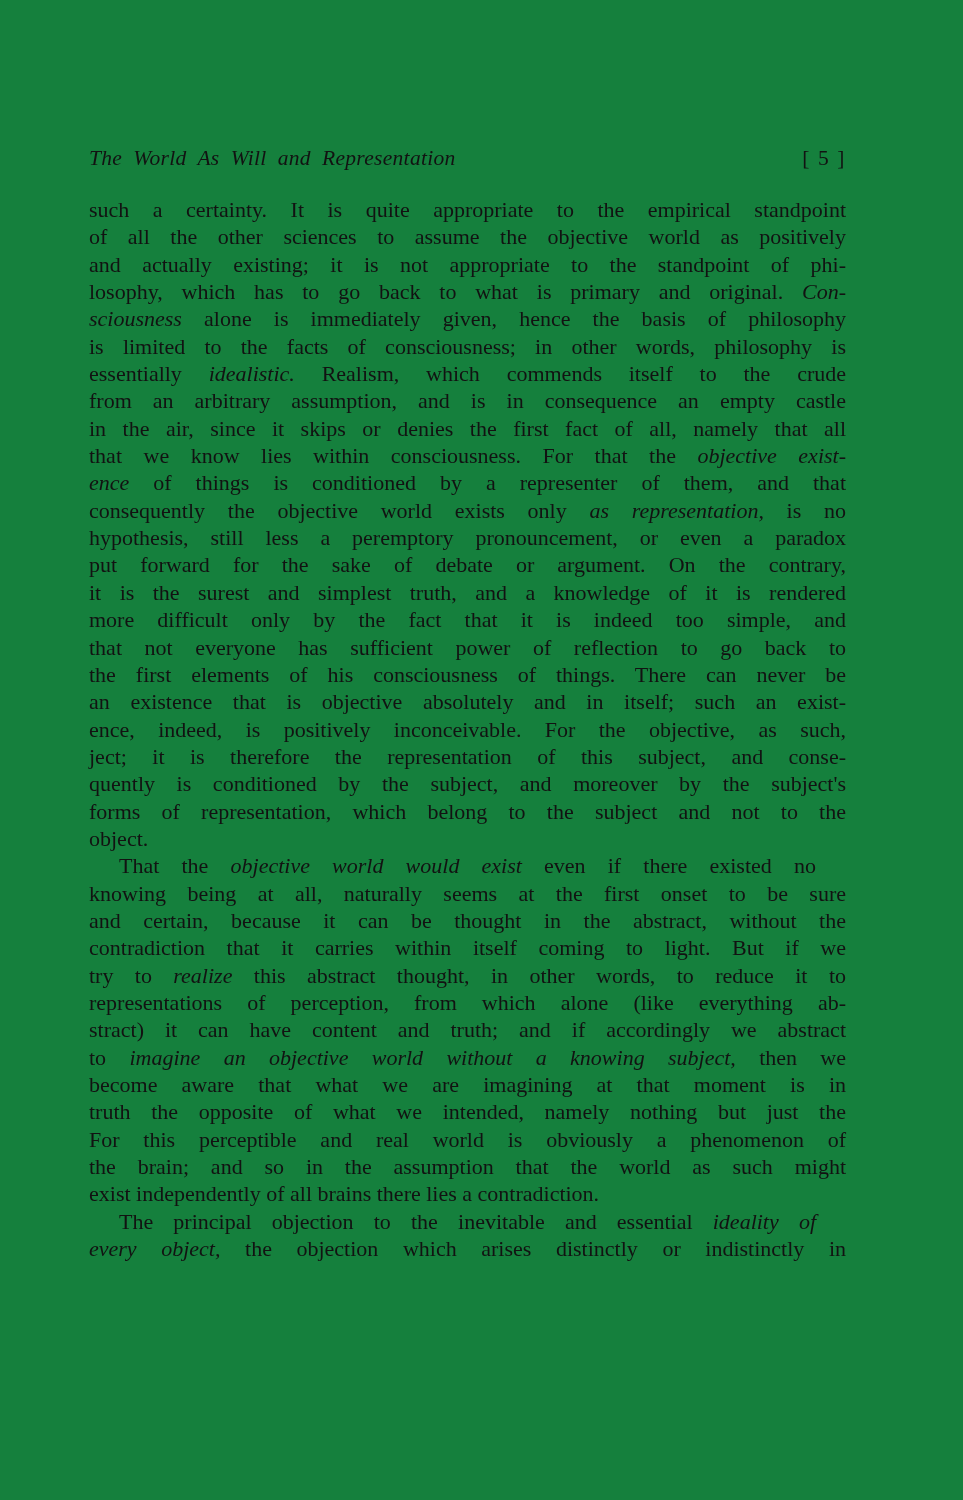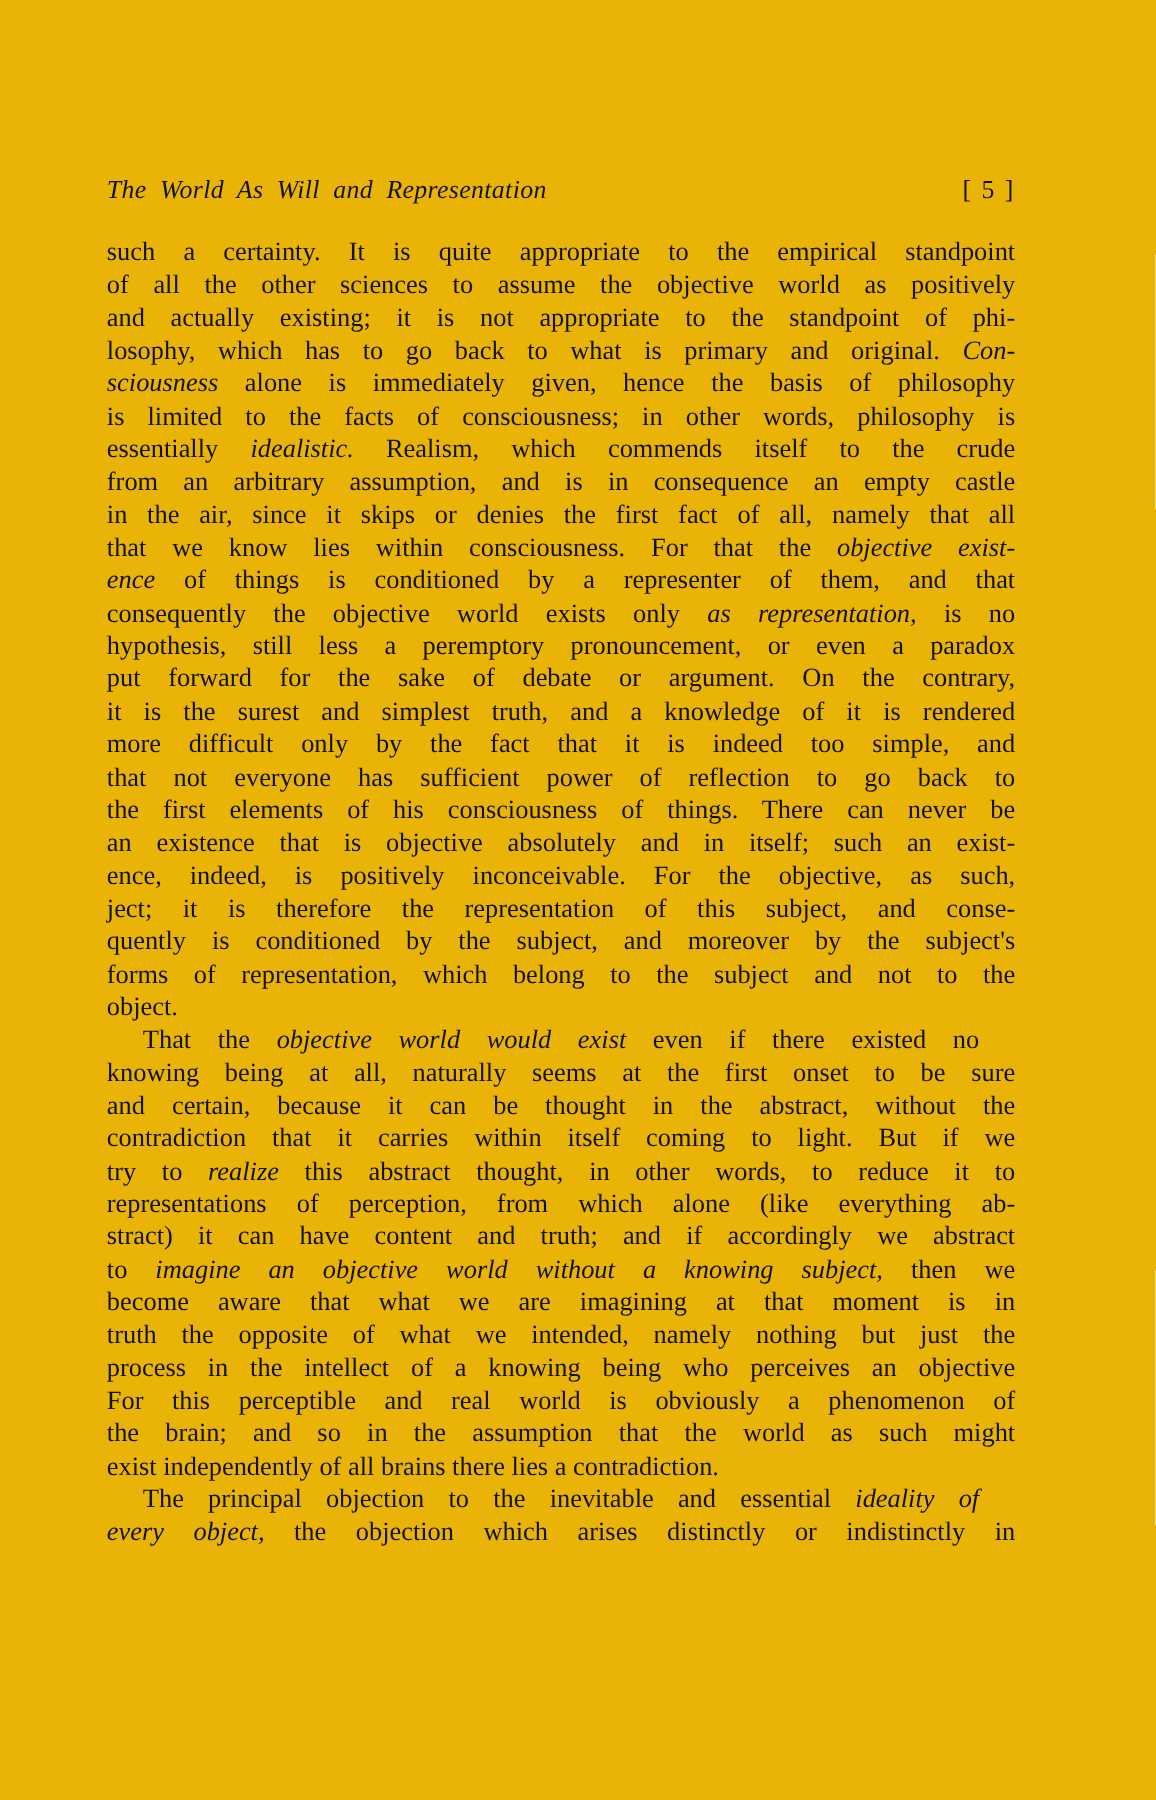--- a/index.html
+++ b/index.html
@@ -14,21 +14,21 @@
     font-family: "Liberation Serif", "DejaVu Serif", serif;
     color: #121212;
     overflow: hidden;
   }
 
   .page {
     position: absolute;
     left: 0; top: 0;
     width: 963px;
     height: 1500px;
-    background: #eab308;
+    background: #15803d;
   }
 
   .textblock {
     position: absolute;
     left: 89px;
     top: 146px;
     width: 757px;
   }
 
   
@@ -138,21 +138,20 @@
           <div class="line indent"><span class="jt"><span>That the </span><i>objective world would exist</i><span> even if there existed no</span></span></div>
           <div class="line"><span class="jt"><span>knowing being at all, naturally seems at the first onset to be sure</span></span></div>
           <div class="line"><span class="jt"><span>and certain, because it can be thought in the abstract, without the</span></span></div>
           <div class="line"><span class="jt"><span>contradiction that it carries within itself coming to light. But if we</span></span></div>
           <div class="line"><span class="jt"><span>try to </span><i>realize</i><span> this abstract thought, in other words, to reduce it to</span></span></div>
           <div class="line"><span class="jt"><span>representations of perception, from which alone (like everything ab-</span></span></div>
           <div class="line"><span class="jt"><span>stract) it can have content and truth; and if accordingly we abstract</span></span></div>
           <div class="line"><span class="jt"><span>to </span><i>imagine an objective world without a knowing subject,</i><span> then we</span></span></div>
           <div class="line"><span class="jt"><span>become aware that what we are imagining at that moment is in</span></span></div>
           <div class="line"><span class="jt"><span>truth the opposite of what we intended, namely nothing but just the</span></span></div>
-          <div class="line"><span class="jt"><span>process in the intellect of a knowing being who perceives an objective</span></span></div>
           <div class="line"><span class="jt"><span>For this perceptible and real world is obviously a phenomenon of</span></span></div>
           <div class="line"><span class="jt"><span>the brain; and so in the assumption that the world as such might</span></span></div>
           <div class="line ragged"><span class="jt"><span>exist independently of all brains there lies a contradiction.</span></span></div>
         </div>
         <div class="para">
           <div class="line indent"><span class="jt"><span>The principal objection to the inevitable and essential </span><i>ideality of</i></span></div>
           <div class="line"><span class="jt"><i>every object,</i><span> the objection which arises distinctly or indistinctly in</span></span></div>
         </div>
       </div>
 

